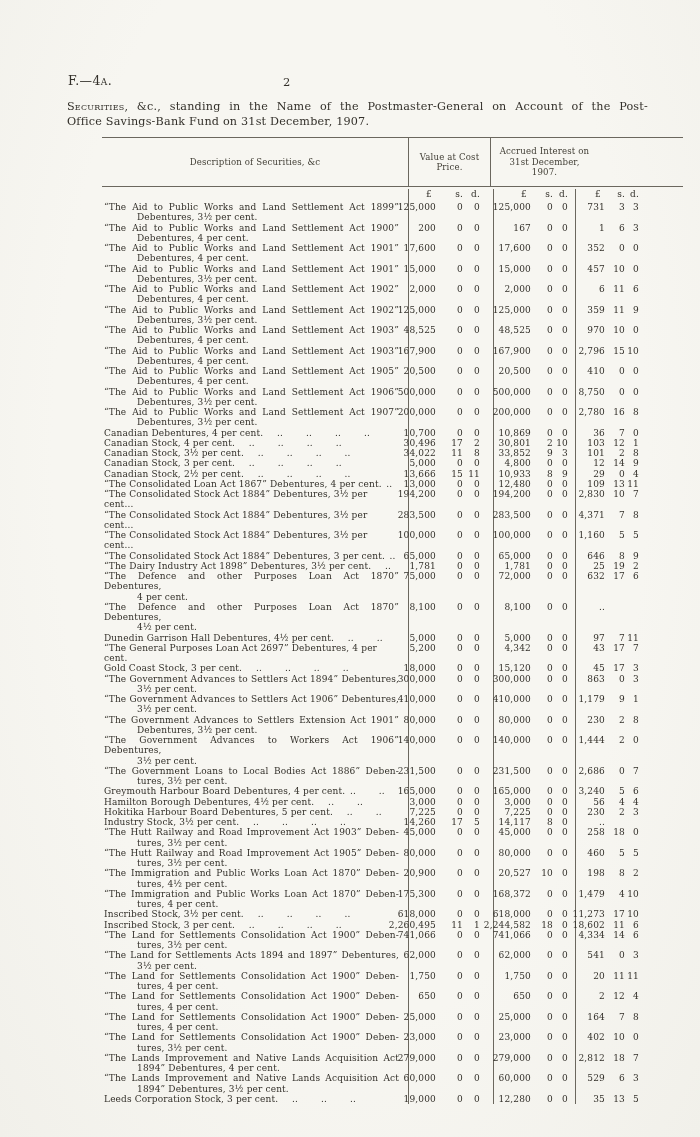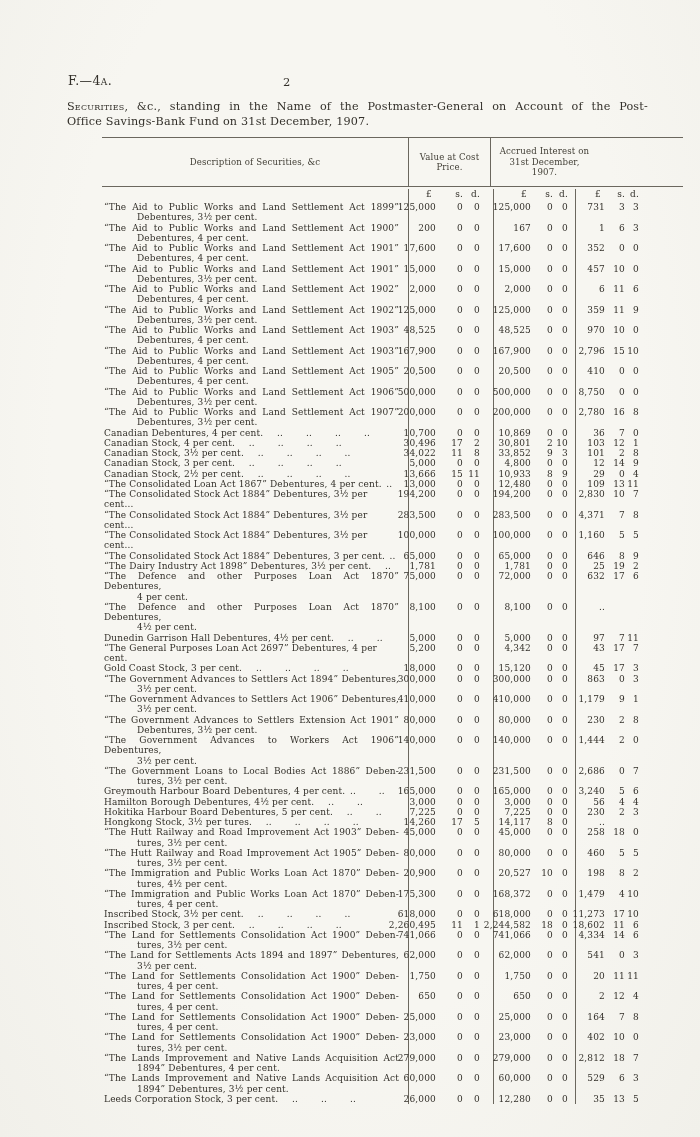--- a/index.html
+++ b/index.html
@@ -851,21 +851,21 @@
     </div>
     <div class="c-acc">
       <span class="p">230</span>
       <span class="s">2</span>
       <span class="d">3</span>
     </div>
   </div>
 
   <div class="row">
     <div class="c-desc">
-      <span class="l1">Hongkong Stock, 3½ per tures.  ..   ..   ..   ..</span>
+      <span class="l1">Industry Stock, 3½ per cent.  ..   ..   ..   ..</span>
 
     </div>
     <div class="c-nom">
       <span class="p">14,260</span>
       <span class="s">17</span>
       <span class="d">5</span>
     </div>
     <div class="c-cost">
       <span class="p">14,117</span>
       <span class="s">8</span>
@@ -1185,21 +1185,21 @@
       <span class="d">3</span>
     </div>
   </div>
 
   <div class="row">
     <div class="c-desc">
       <span class="l1">Leeds Corporation Stock, 3 per cent.  ..   ..   ..</span>
 
     </div>
     <div class="c-nom">
-      <span class="p">26,000</span>
+      <span class="p">19,000</span>
       <span class="s">0</span>
       <span class="d">0</span>
     </div>
     <div class="c-cost">
       <span class="p">12,280</span>
       <span class="s">0</span>
       <span class="d">0</span>
     </div>
     <div class="c-acc">
       <span class="p">35</span>

